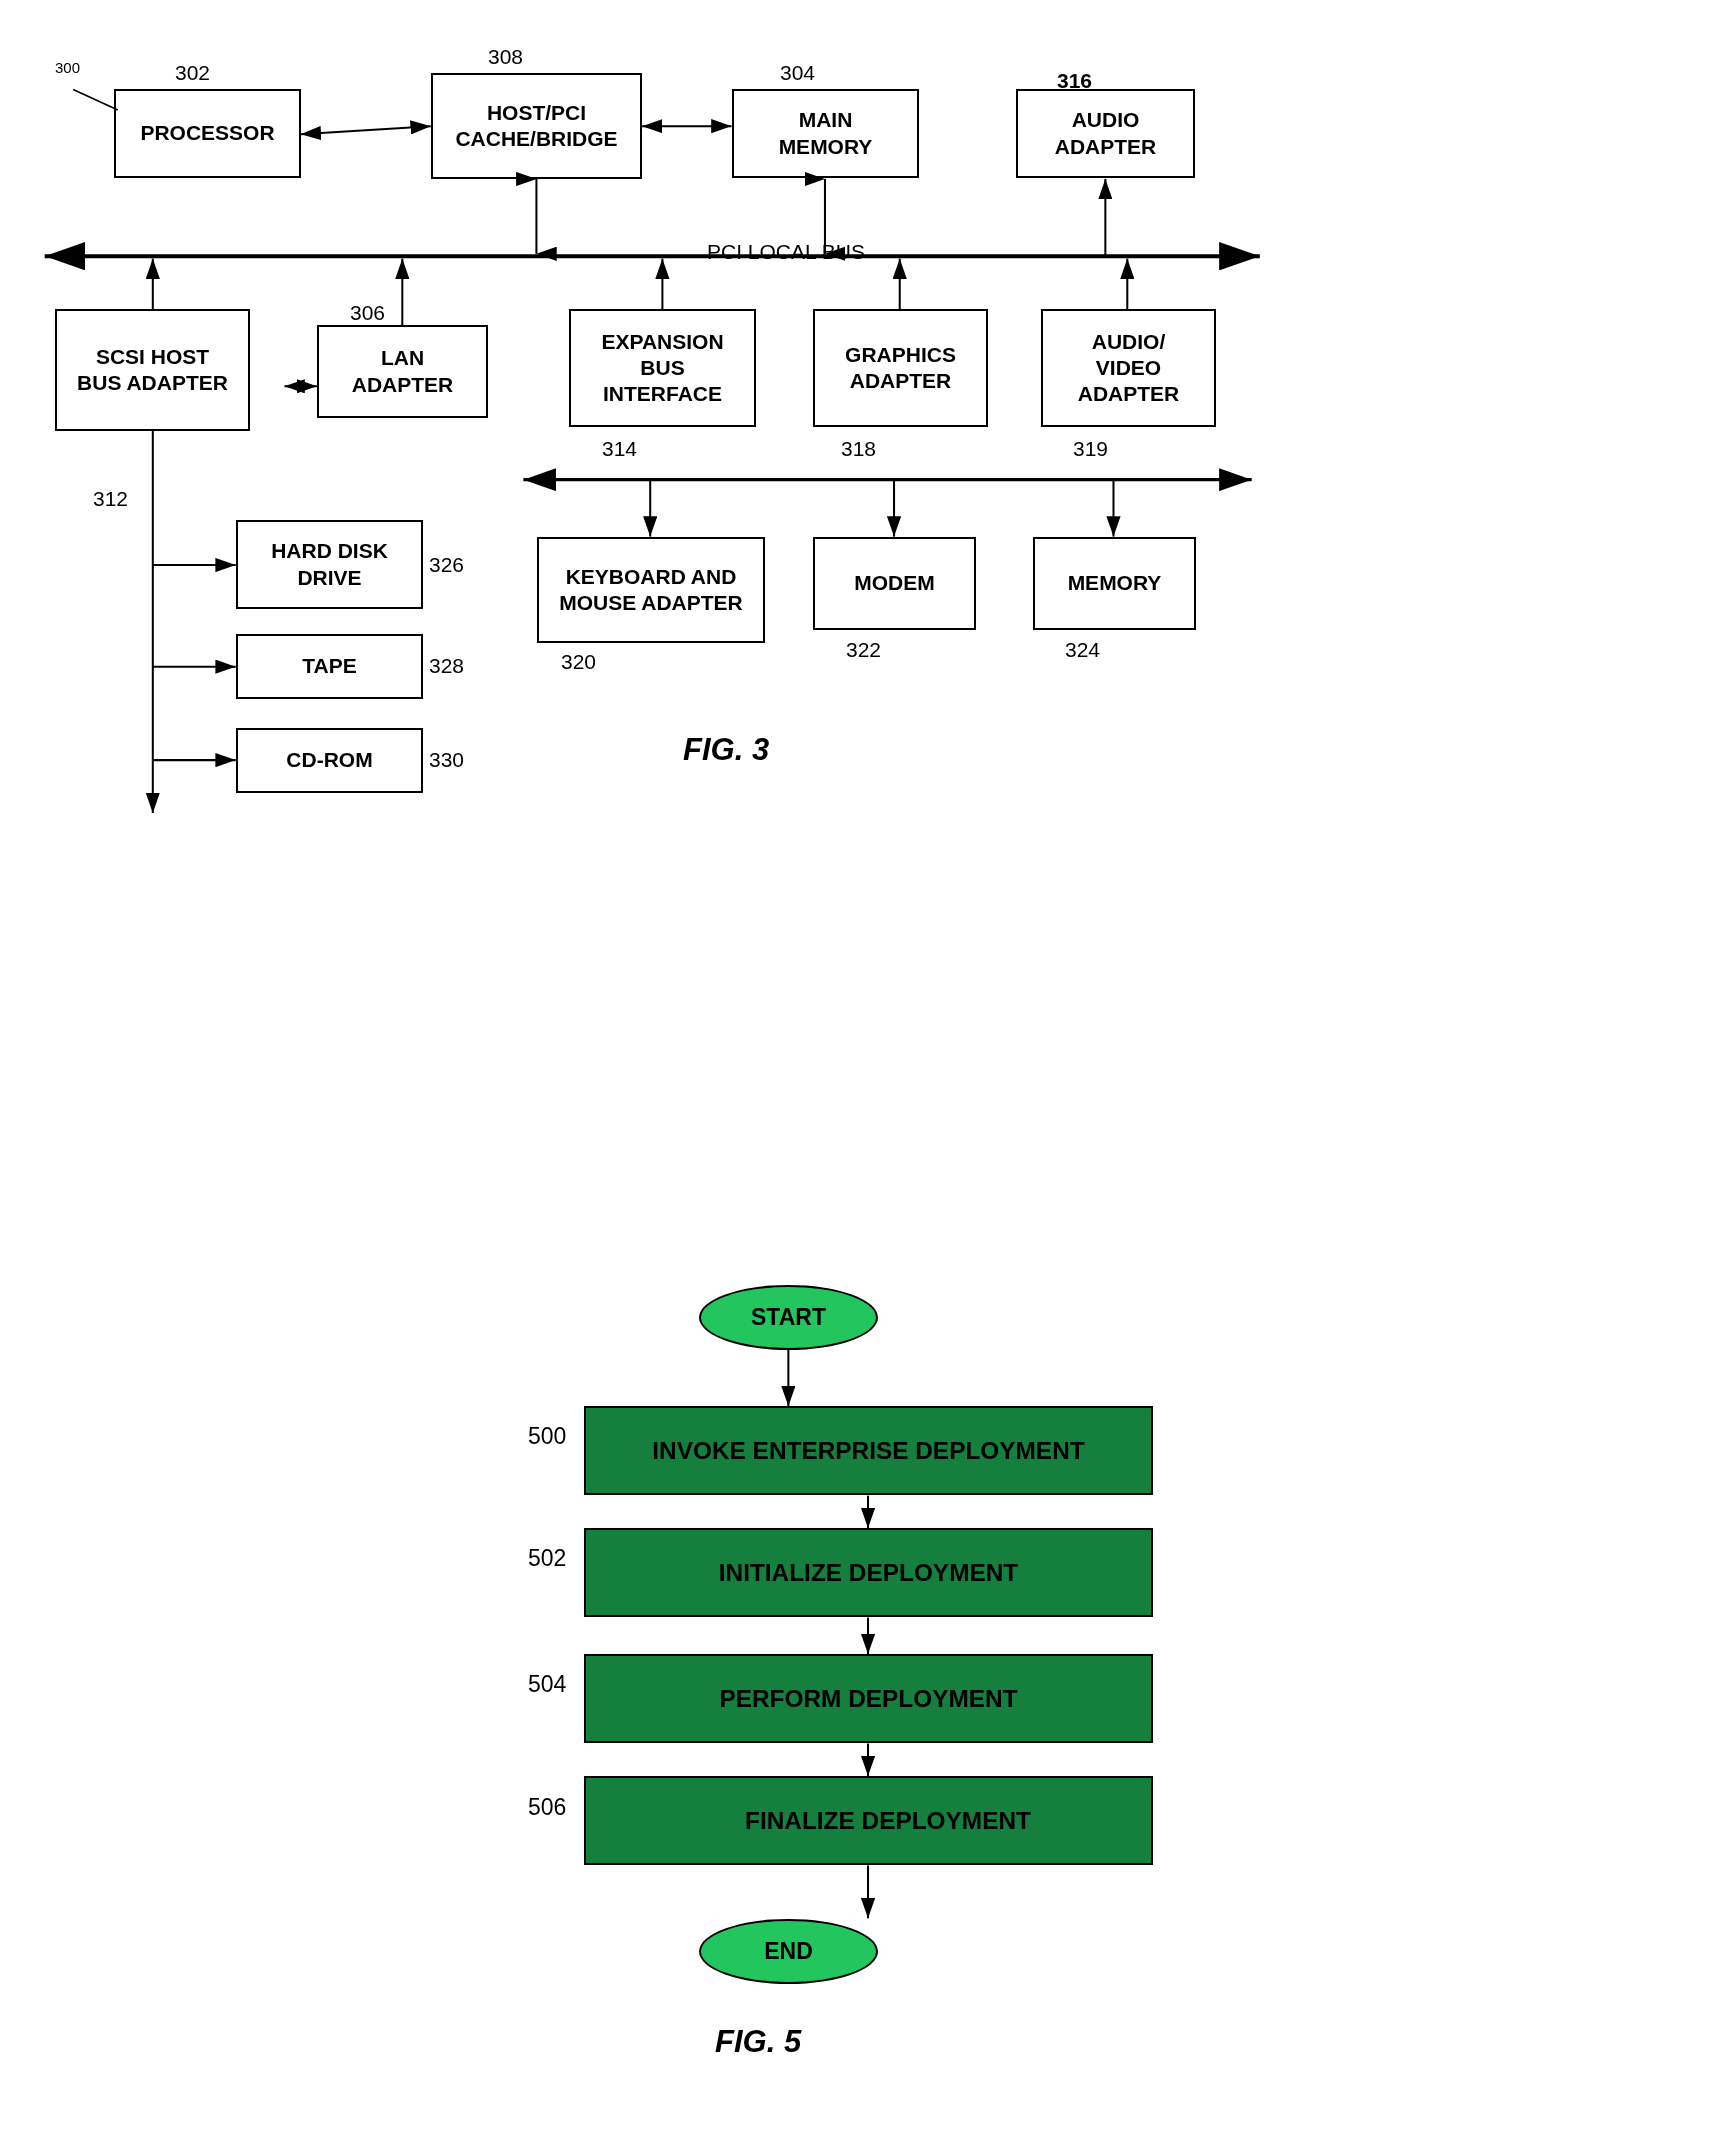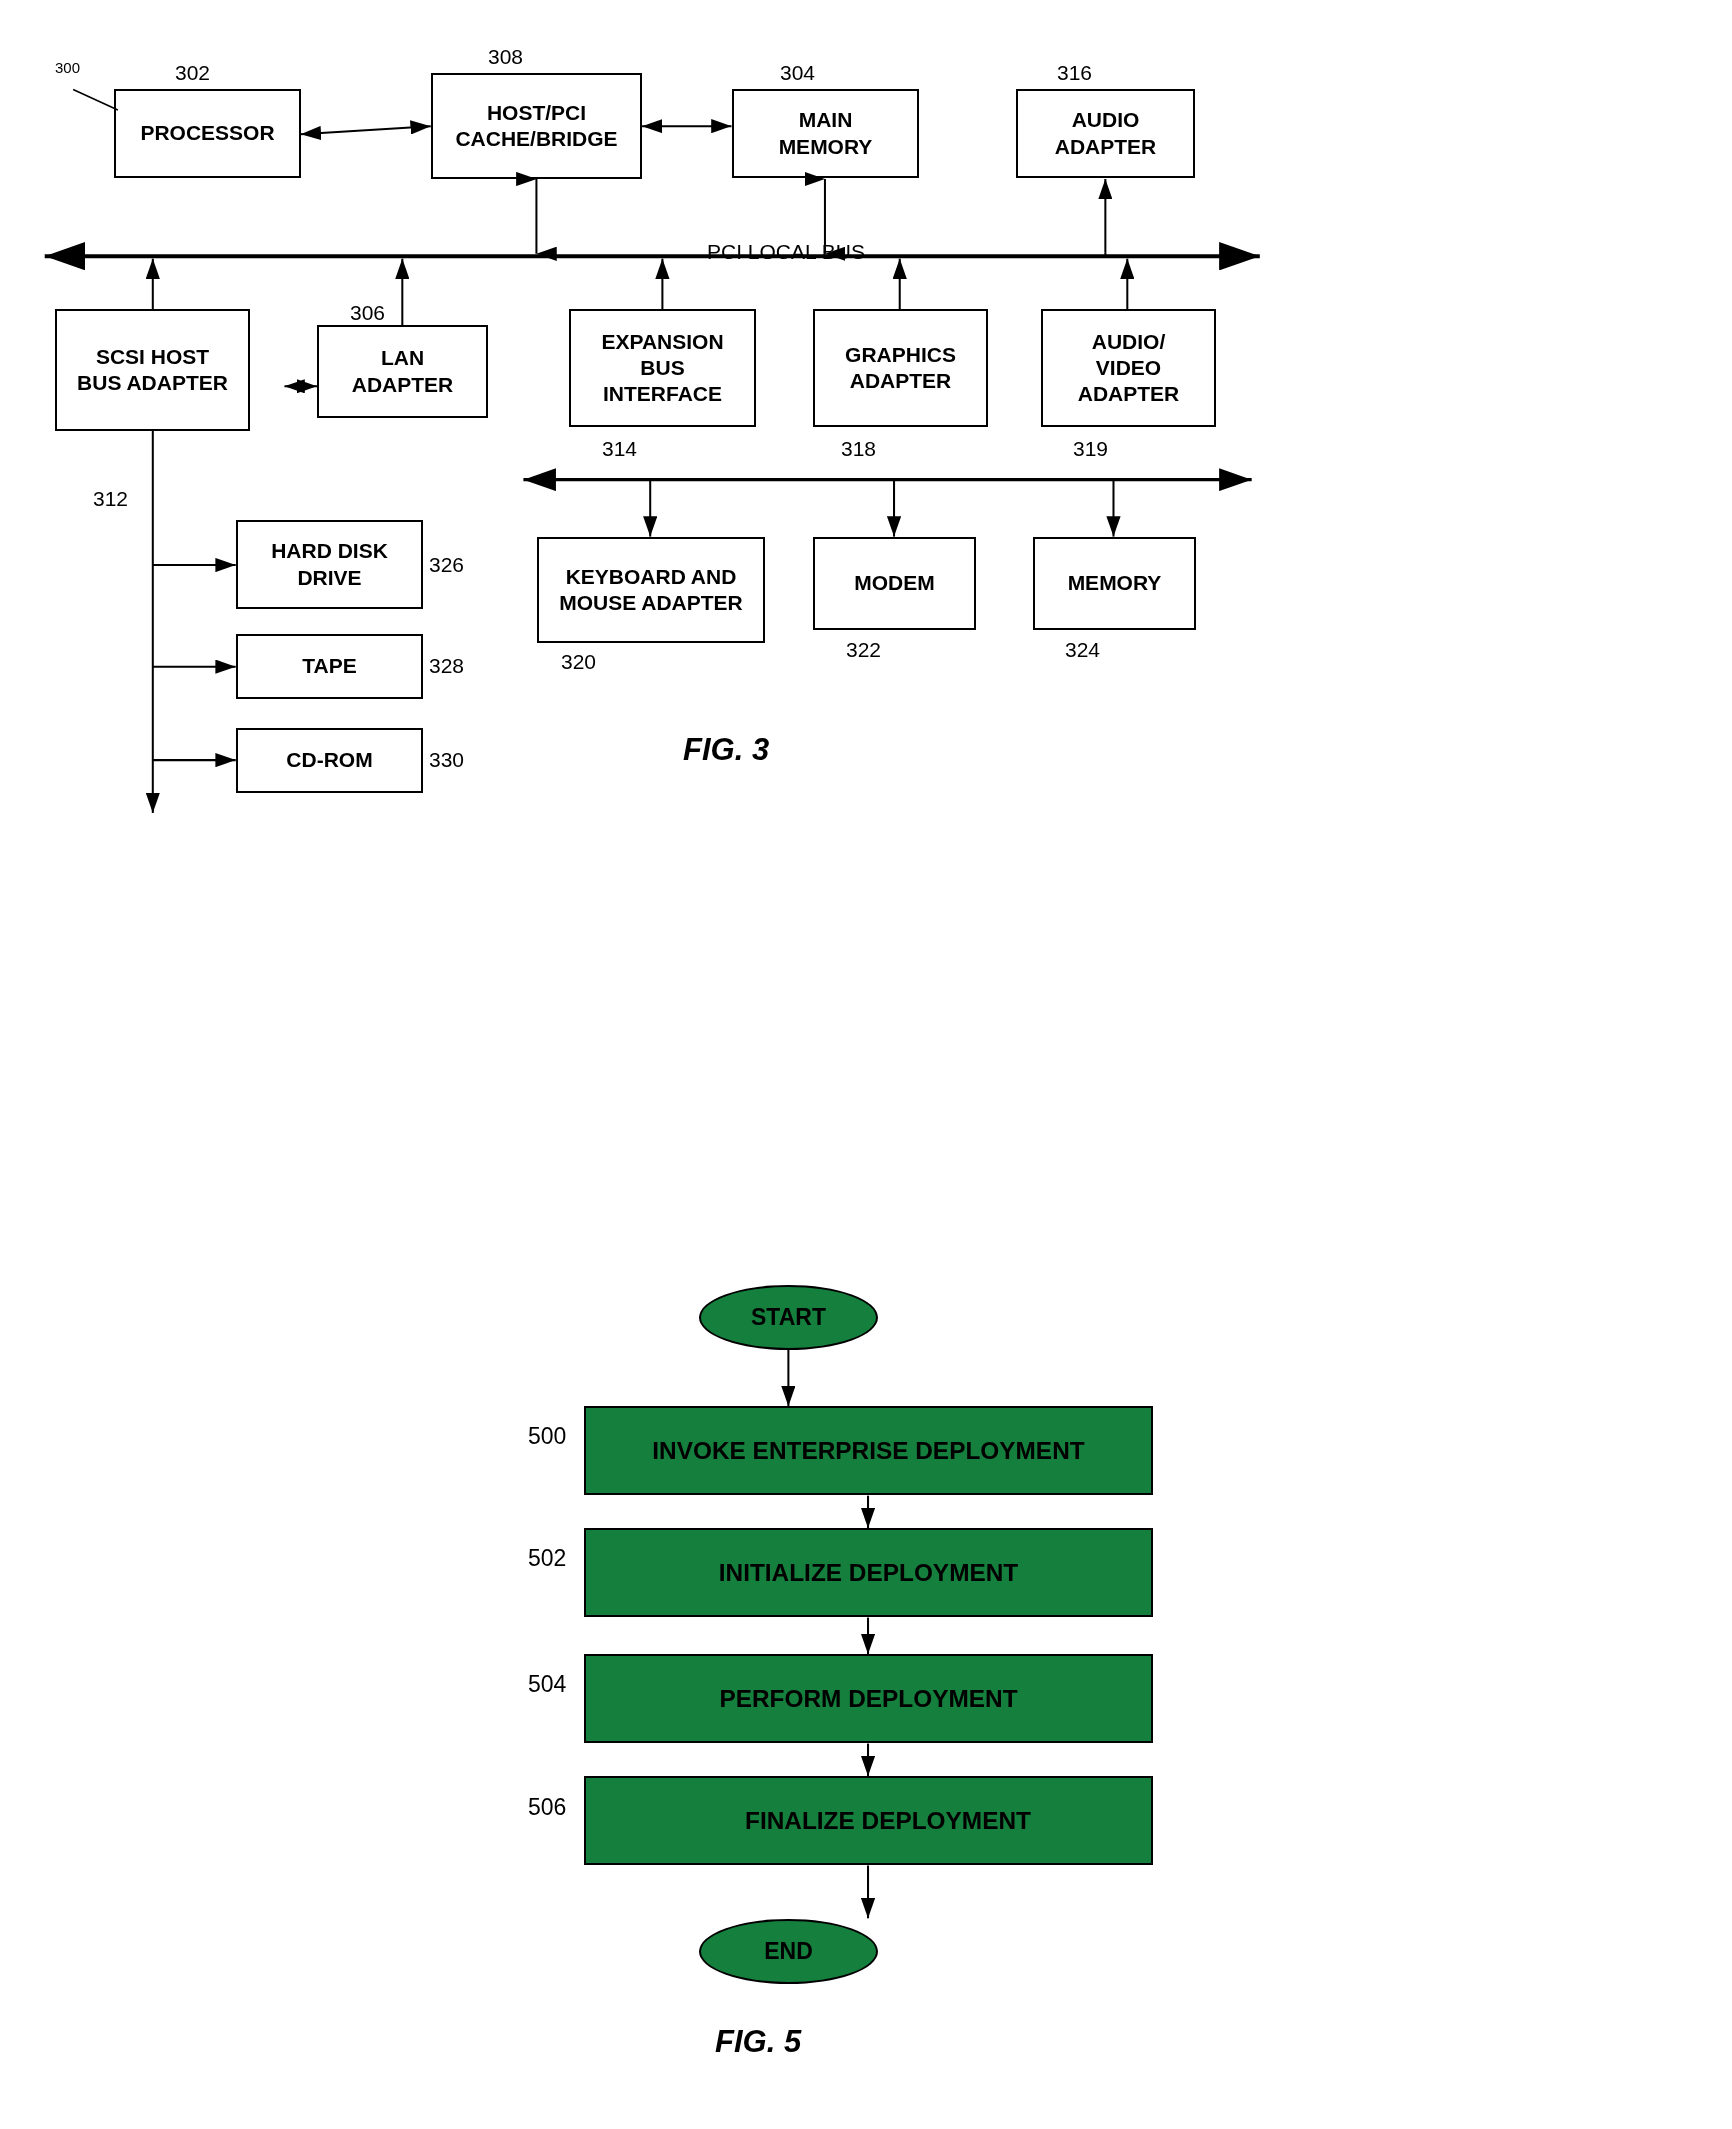--- a/index.html
+++ b/index.html
@@ -56,21 +56,21 @@
       align-items: center;
       justify-content: center;
       text-align: center;
       font-size: 24.4px;
       font-weight: bold;
     }
 
     .flow-oval {
       position: absolute;
       border: 2px solid #000;
-      background: #15803d;
+      background: #22c55e;
       border-radius: 50%;
       display: flex;
       align-items: center;
       justify-content: center;
       font-size: 23px;
       font-weight: bold;
     }
 
     
     .arrows-svg {
@@ -103,21 +103,21 @@
   <div class="box" style="left:732px; top:89px; width:187px; height:89px;">
     <span style="white-space:pre-line;">MAIN
 MEMORY</span>
   </div>
   <span class="label" style="left:780px; top:61px;">304</span>
 
   <div class="box" style="left:1016px; top:89px; width:179px; height:89px;">
     <span style="white-space:pre-line;">AUDIO
 ADAPTER</span>
   </div>
-  <span class="label" style="left:1057px; top:61px;">316</span>
+  <span class="label" style="left:1057px; top:69px;font-weight:bold;">316</span>
 
   <span class="label" style="left:707px; top:240px; font-size:21px;">PCI LOCAL BUS</span>
 
   <div class="box" style="left:55px; top:309px; width:195px; height:122px;">
     <span style="white-space:pre-line;">SCSI HOST
 BUS ADAPTER</span>
   </div>
   <span class="label" style="left:93px; top:439px;margin-top:48px;">312</span>
 
   <div class="box" style="left:317px; top:325px; width:171px; height:93px;">

